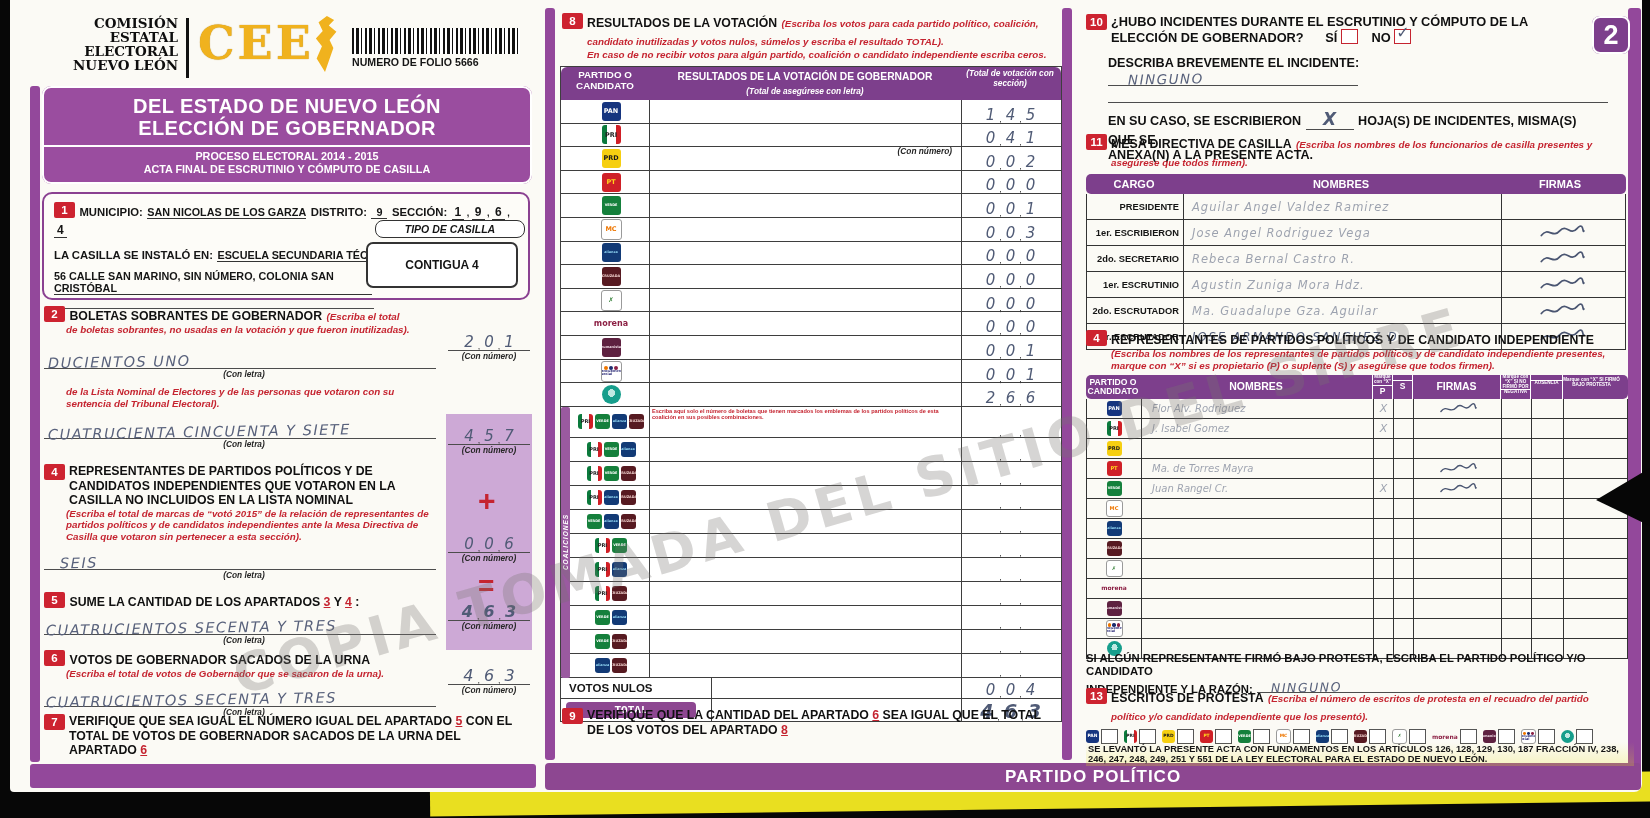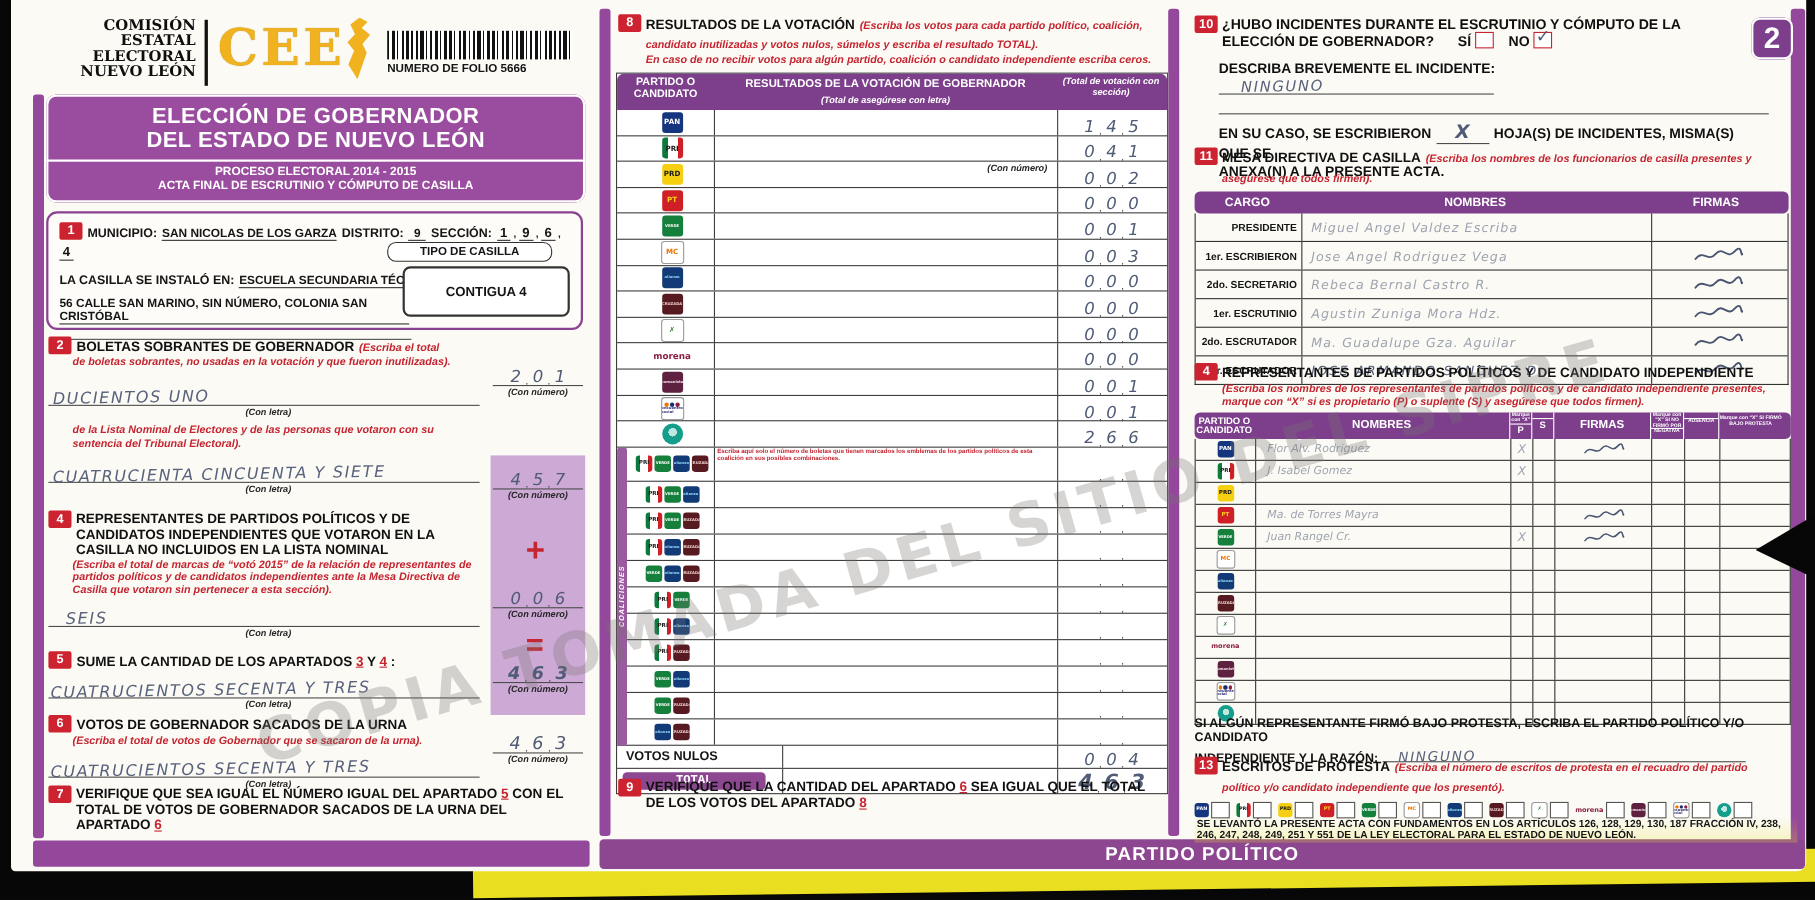--- a/index.html
+++ b/index.html
@@ -89,22 +89,22 @@
     <div>NUEVO LEÓN</div>
   </div>
   <div class="abs" style="left:186px;top:18px;width:3px;height:60px;background:#111;"></div>
   <div class="abs" style="left:198px;top:16px;" id="cee-word">CEE</div>
   <div class="abs" style="left:306px;top:16px;width:38px;height:56px;background:#f0b21e;
        clip-path:polygon(55% 0,74% 7%,60% 17%,80% 28%,62% 43%,72% 57%,50% 100%,28% 76%,42% 54%,26% 40%,44% 27%,33% 11%);"></div>
   <div class="abs" style="left:352px;top:28px;width:168px;height:26px;" id="barcode"></div>
   <div class="abs" style="left:352px;top:56px;width:170px;font-weight:bold;font-size:10.6px;">NUMERO DE FOLIO 5666</div>
 
   <div class="abs" id="banner" style="left:42px;top:86px;width:490px;height:98px;padding-top:9px;box-sizing:border-box;">
+    <div class="t">DEL ESTADO DE NUEVO LEÓN</div>
     <div class="t">ELECCIÓN DE GOBERNADOR</div>
-    <div class="t">DEL ESTADO DE NUEVO LEÓN</div>
     <div class="sub">
       <div>PROCESO ELECTORAL  2014 - 2015</div>
       <div>ACTA FINAL DE ESCRUTINIO Y CÓMPUTO DE CASILLA</div>
     </div>
   </div>
 
   <div class="abs" id="box1" style="left:42px;top:192px;width:488px;height:108px;box-sizing:border-box;padding:8px 10px;">
     <div style="position:relative;">
       <span class="num-badge">1</span>
       <span class="lbl">MUNICIPIO:</span>
@@ -115,21 +115,21 @@
       <span id="seccion-digits" style="font-weight:bold;font-size:12px;"><span style="border-bottom: 1.5px solid rgb(51, 51, 51); padding: 0px 3px;">1</span><span style="font-size: 9px;"> , </span><span style="border-bottom: 1.5px solid rgb(51, 51, 51); padding: 0px 3px;">9</span><span style="font-size: 9px;"> , </span><span style="border-bottom: 1.5px solid rgb(51, 51, 51); padding: 0px 3px;">6</span><span style="font-size: 9px;"> , </span><span style="border-bottom: 1.5px solid rgb(51, 51, 51); padding: 0px 3px;">4</span></span>
     </div>
     <div style="margin-top:7px;">
       <span class="lbl">LA CASILLA SE INSTALÓ EN:</span>
       <span class="pval">ESCUELA SECUNDARIA TÉCNICA #</span>
     </div>
     <div style="margin-top:7px;">
       <span class="pval" style="display:inline-block;width:318px;font-weight:bold;">56 CALLE SAN MARINO, SIN NÚMERO, COLONIA SAN CRISTÓBAL</span>
     </div>
     <div class="wline" style="margin-top:12px;width:320px;"></div>
-    <div class="abs tipo-box" style="right:26px;top:26px;width:148px;height:16px;line-height:16px;border-radius:8px;">TIPO DE CASILLA</div>
+    <div class="abs tipo-box" style="right:3px;top:26px;width:148px;height:16px;line-height:16px;border-radius:8px;font-style:italic;">TIPO DE CASILLA</div>
     <div class="abs tipo-box" style="right:10px;top:48px;width:148px;height:42px;line-height:42px;border-width:2px;font-size:12px;">CONTIGUA 4</div>
   </div>
 
   <div class="abs" style="left:446px;top:414px;width:86px;height:236px;background:#cda9d6;"></div>
   <div class="abs" style="left:478px;top:484px;color:#c52430;font-size:30px;font-weight:bold;">+</div>
   <div class="abs" style="left:478px;top:570px;color:#c52430;font-size:28px;font-weight:bold;">=</div>
 
   <div class="abs" style="left:44px;top:306px;width:400px;">
     <div><span class="num-badge">2</span>
       <span class="sec-title">BOLETAS SOBRANTES DE GOBERNADOR</span>
@@ -810,21 +810,21 @@
     </div>
     <div class="s11-grid rt-head" style="margin-top:4px;height:20px;line-height:20px;font-size:11px;">
       <div>CARGO</div>
       <div>NOMBRES</div>
       <div>FIRMAS</div>
     </div>
     <div id="s11-rows" style="border:1.4px solid #333;border-top:none;">
         <div class="s11-grid" style="height: 25px; border-bottom: 1.4px solid rgb(51, 51, 51);">
           <div style="font-weight: bold; font-size: 9.3px; display: flex; align-items: center; justify-content: flex-end; padding-right: 4px;">PRESIDENTE</div>
           <div class="cellb" style="border-bottom: none;">
-            <span class="hand hand-faint" style="font-size: 11.5px; padding-left: 8px; letter-spacing: 1px;">Miguel Angel Valdez Escriba</span>
+            <span class="hand hand-faint" style="font-size: 11.5px; padding-left: 8px; letter-spacing: 1px;">Aguilar Angel Valdez Ramirez</span>
           </div>
           <div class="cellb" style="border-bottom: none; justify-content: center;"></div>
         </div>
         <div class="s11-grid" style="height: 25px; border-bottom: 1.4px solid rgb(51, 51, 51);">
           <div style="font-weight: bold; font-size: 9.3px; display: flex; align-items: center; justify-content: flex-end; padding-right: 4px;">1er. ESCRIBIERON</div>
           <div class="cellb" style="border-bottom: none;">
             <span class="hand hand-faint" style="font-size: 11.5px; padding-left: 8px; letter-spacing: 1px;">Jose Angel Rodriguez Vega</span>
           </div>
           <div class="cellb" style="border-bottom: none; justify-content: center;">
             <svg viewBox="0 0 40 14" width="46" height="16.099999999999998" class="sig">

